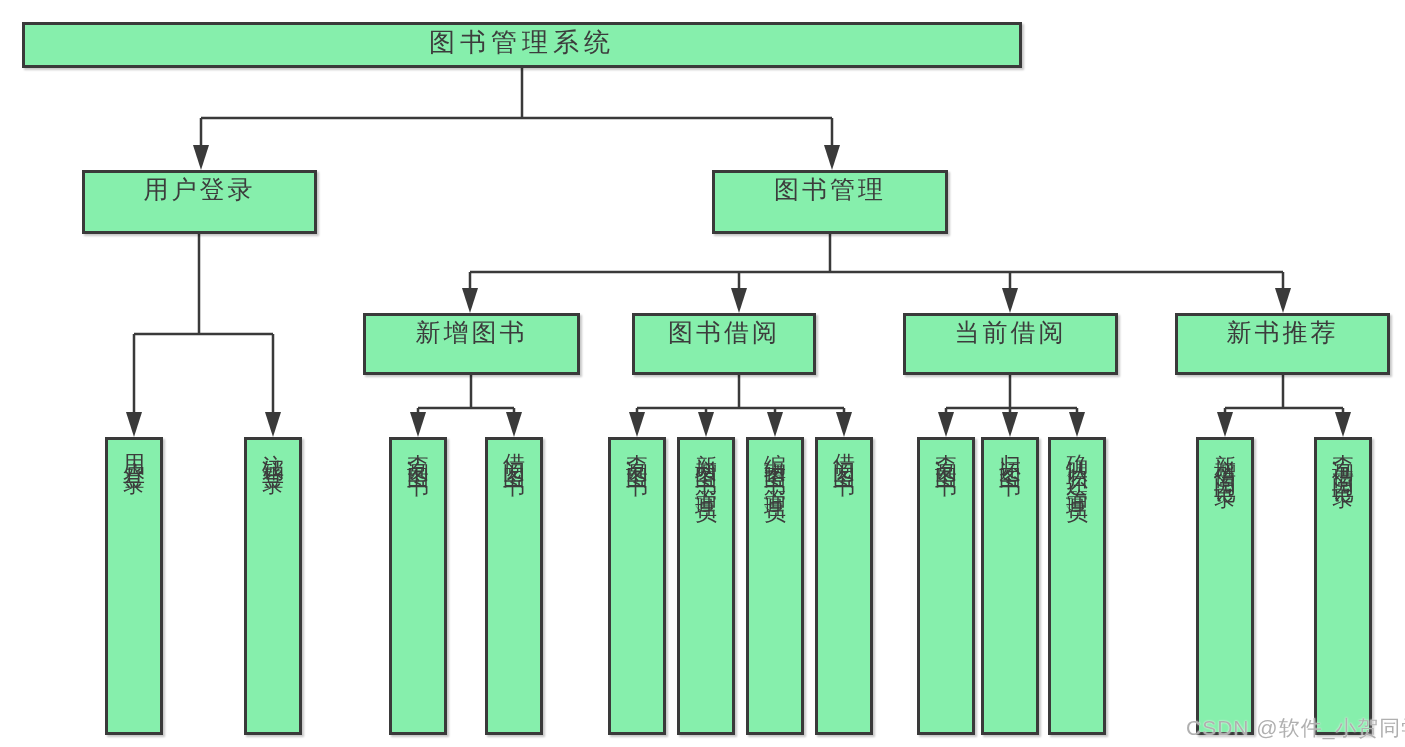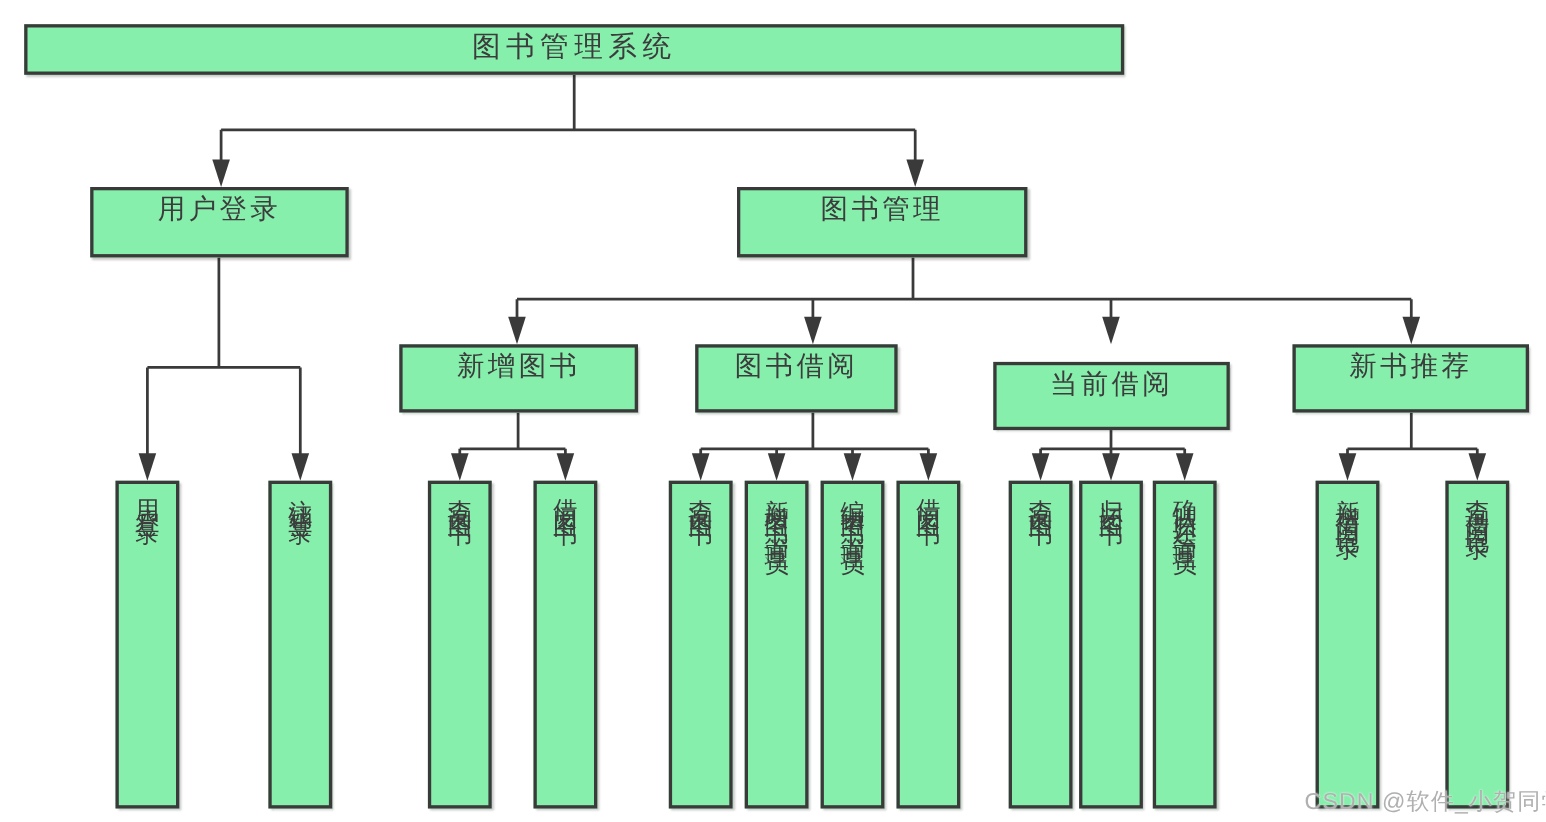--- a/index.html
+++ b/index.html
@@ -111,31 +111,31 @@
     </g>
   </svg>
 
   <div class="node root">
     <span>图书管理系统</span>
   </div>
 
   <div class="node branch lvl2" style="left:82px; width:235px;">
     <span>用户登录</span>
   </div>
-  <div class="node branch lvl2" style="left:670px; width:264px;">
+  <div class="node branch lvl2" style="left:712px; width:236px;">
     <span>图书管理</span>
   </div>
 
   <div class="node branch lvl3" style="left:363px; width:217px;">
     <span>新增图书</span>
   </div>
   <div class="node branch lvl3" style="left:632px; width:184px;">
     <span>图书借阅</span>
   </div>
-  <div class="node branch lvl3" style="left:903px; width:215px;margin-top:16px;">
+  <div class="node branch lvl3" style="left:903px; width:215px;">
     <span>当前借阅</span>
   </div>
   <div class="node branch lvl3" style="left:1175px; width:215px;">
     <span>新书推荐</span>
   </div>
 
   <div class="node leaf" style="left:105px;">
     <span class="vtext">用户登录</span>
   </div>
   <div class="node leaf" style="left:244px;">

